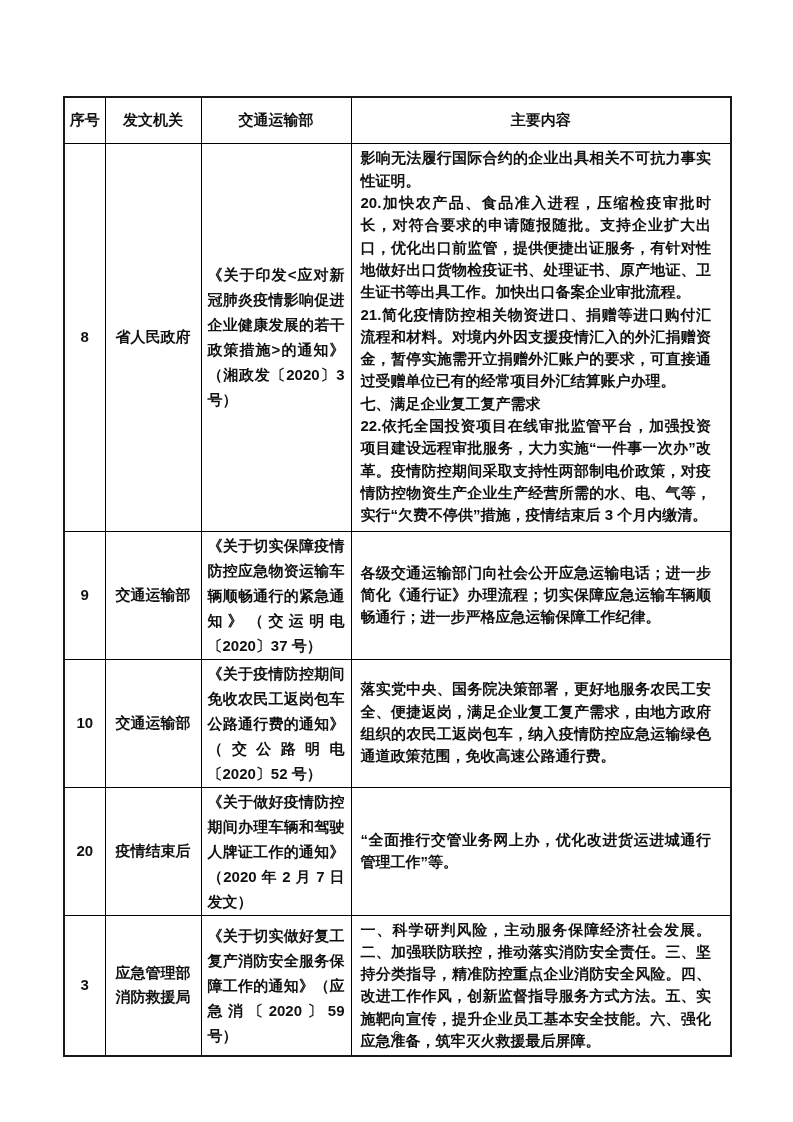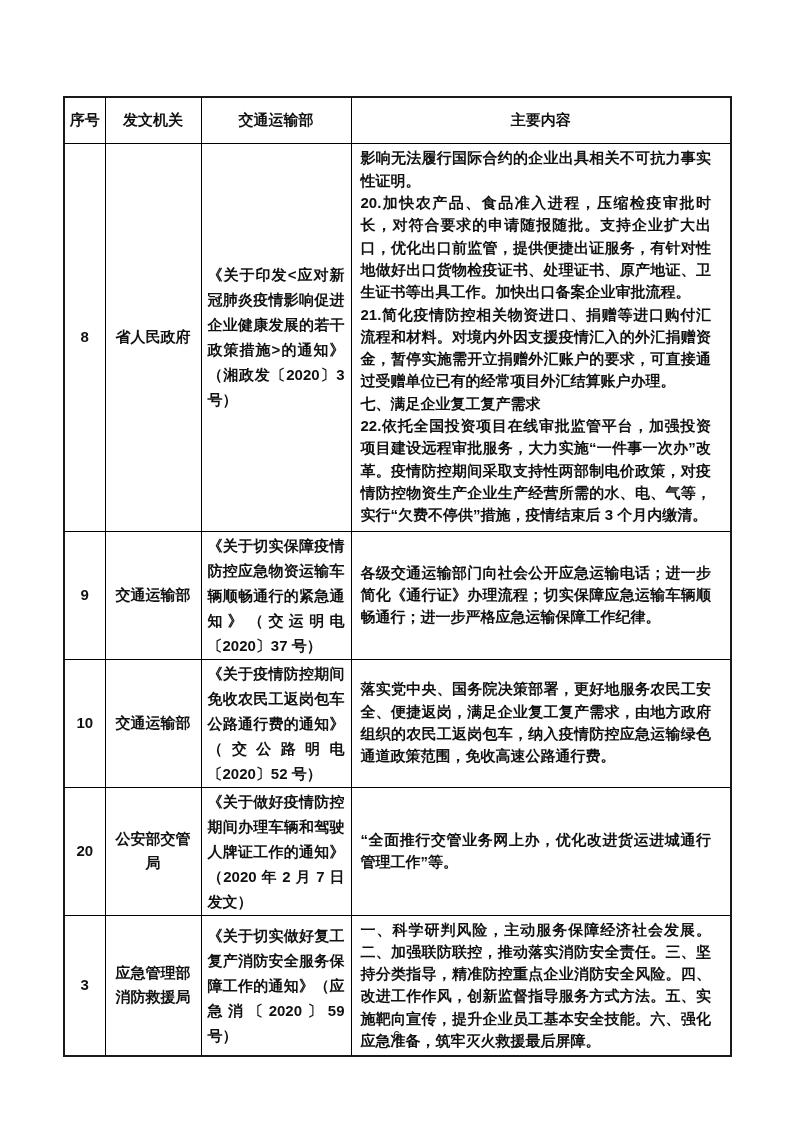--- a/index.html
+++ b/index.html
@@ -127,21 +127,21 @@
         <tr>
           <td class="cell-no">10</td>
           <td class="cell-agency">交通运输部</td>
           <td class="cell-doc">《关于疫情防控期间免收农民工返岗包车公路通行费的通知》（交公路明电〔2020〕52 号）</td>
           <td class="cell-main">
             <div class="para">落实党中央、国务院决策部署，更好地服务农民工安全、便捷返岗，满足企业复工复产需求，由地方政府组织的农民工返岗包车，纳入疫情防控应急运输绿色通道政策范围，免收高速公路通行费。</div>
           </td>
         </tr>
         <tr>
           <td class="cell-no">20</td>
-          <td class="cell-agency">公安部交管局</td>
+          <td class="cell-agency">疫情结束后</td>
           <td class="cell-doc">《关于做好疫情防控期间办理车辆和驾驶人牌证工作的通知》（2020 年 2 月 7 日发文）</td>
           <td class="cell-main">
             <div class="para">“全面推行交管业务网上办，优化改进货运进城通行管理工作”等。</div>
           </td>
         </tr>
         <tr>
           <td class="cell-no">3</td>
           <td class="cell-agency">应急管理部消防救援局</td>
           <td class="cell-doc">《关于切实做好复工复产消防安全服务保障工作的通知》（应急消〔2020〕59 号）</td>
           <td class="cell-main">

